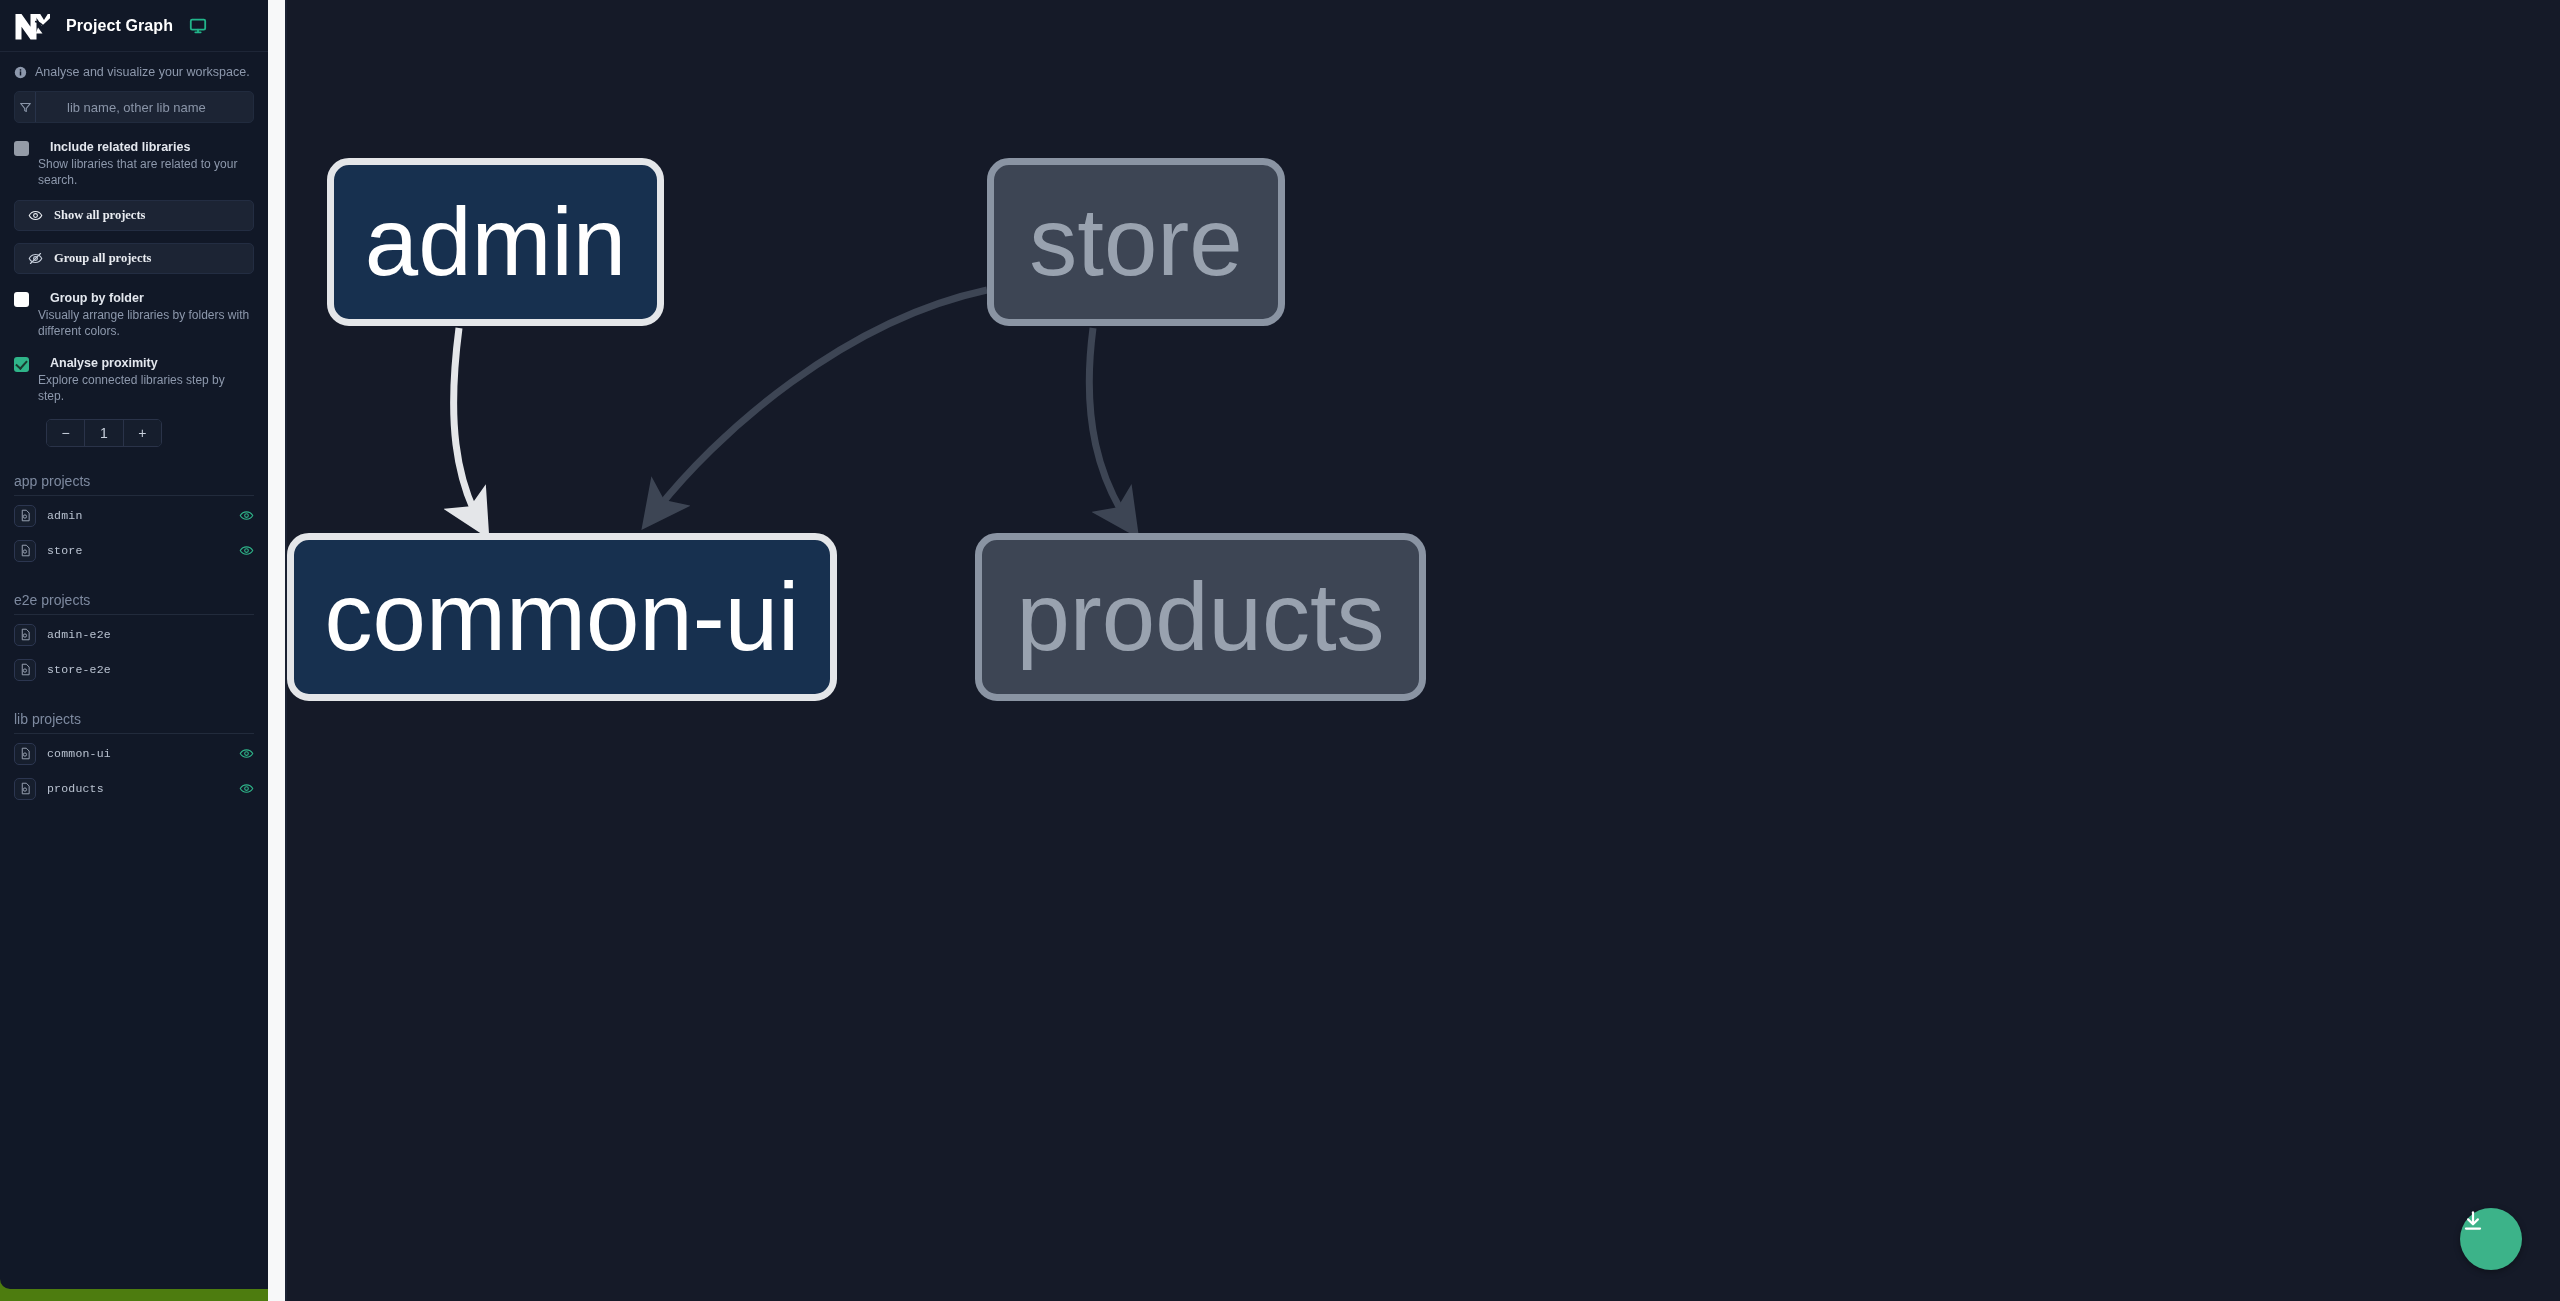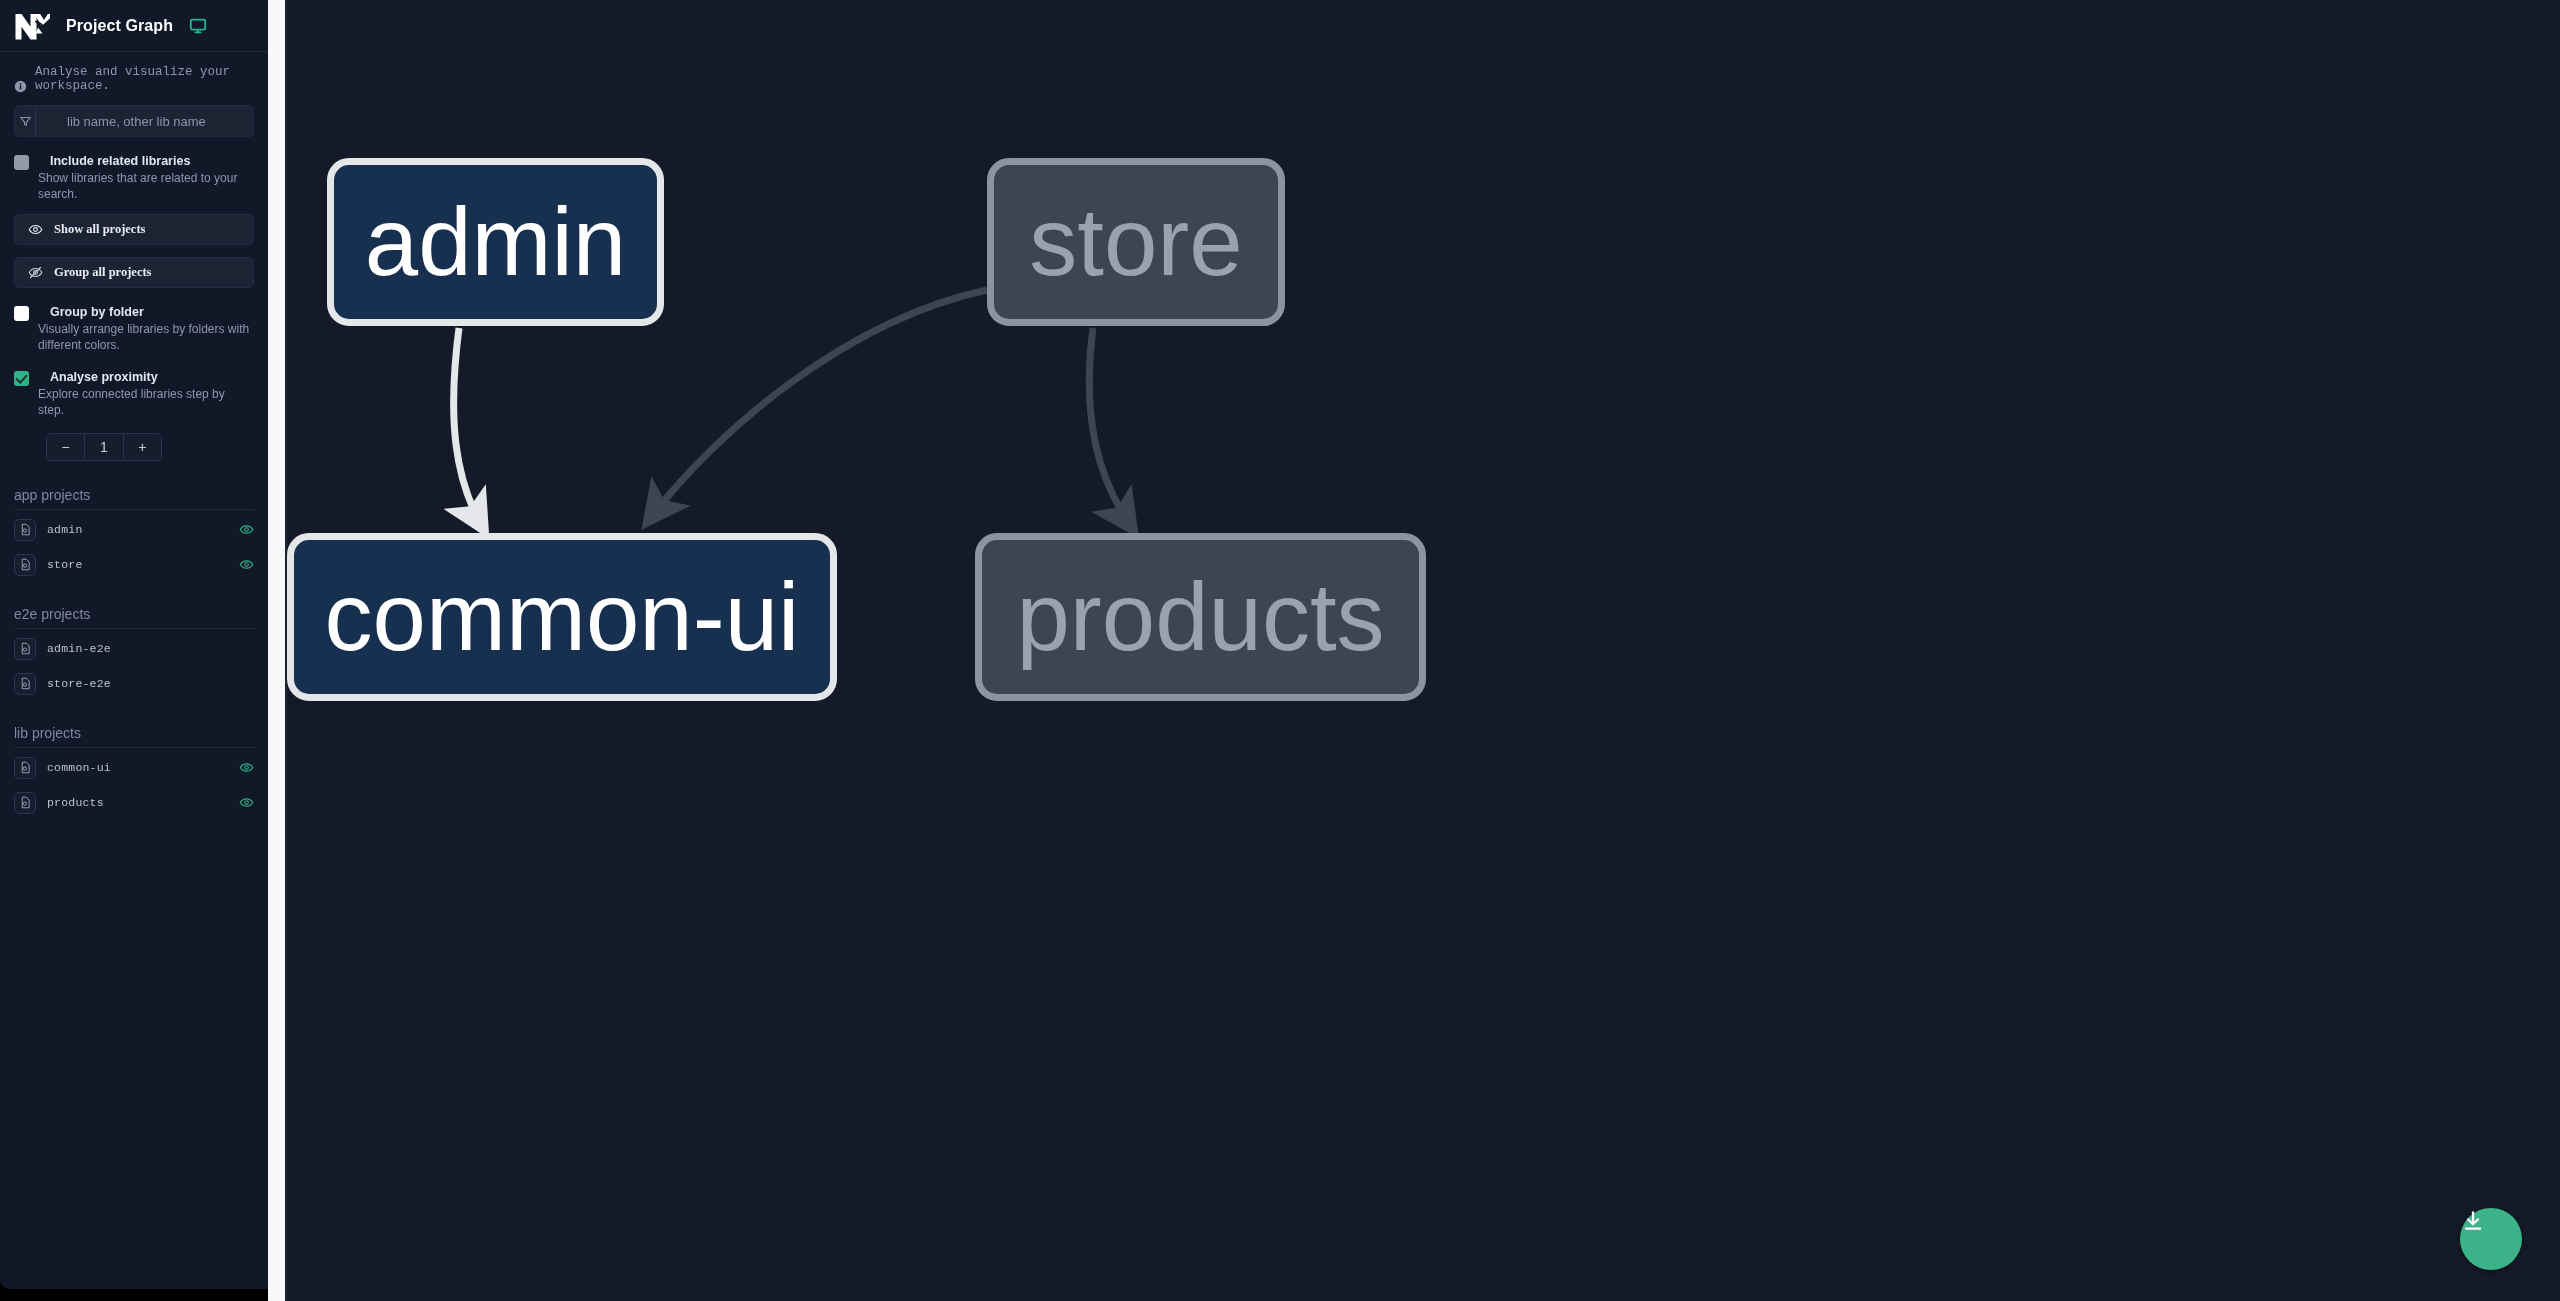--- a/index.html
+++ b/index.html
@@ -3,21 +3,21 @@
 <meta charset="utf-8">
 <style>
   * { box-sizing: border-box; margin: 0; padding: 0; }
   html, body {
     width: 2560px; height: 1301px;
     background: #0F1623;
     font-family: "Liberation Sans", sans-serif;
     overflow: hidden;
   }
 
-  #app { position: relative; width: 2052px; height: 1301px; background: #000000; }
+  #app { position: relative; width: 2052px; height: 1301px; background: #4d7c0f; }
 
   
   #sidebar {
     position: absolute; left: 0; top: 0;
     width: 268px; height: 1289px;
     background: #111827;
     border-bottom-left-radius: 10px;
     display: flex; flex-direction: column;
     overflow: hidden;
   }
@@ -41,21 +41,21 @@
   .nx-logo { width: 36px; height: 30px; display:block; }
   .sb-title {
     color: #FFFFFF; font-size: 16px; font-weight: 700;
     margin-left: 16px; letter-spacing: .1px;
   }
   .monitor-icon { margin-left: 16px; width: 18px; height: 18px; display:block; }
 
   .sb-subtitle {
     display: flex; align-items: flex-end; gap: 8px;
     padding: 13px 14px 12px 14px;
-    color: #8D98AC; font-size: 12.5px; font-family: Liberation Mono, monospace;
+    color: #8D98AC; font-size: 12.5px;
   }
   .info-icon { width: 13px; height: 13px; flex: 0 0 auto; display:block; }
 
   .sb-body { padding: 0 14px; flex: 1 1 auto; overflow: hidden; }
 
   .filter-row {
     display: flex; align-items: stretch;
     height: 32px; border-radius: 5px; overflow: hidden;
     background: #1B2troubleshoot;
   }

